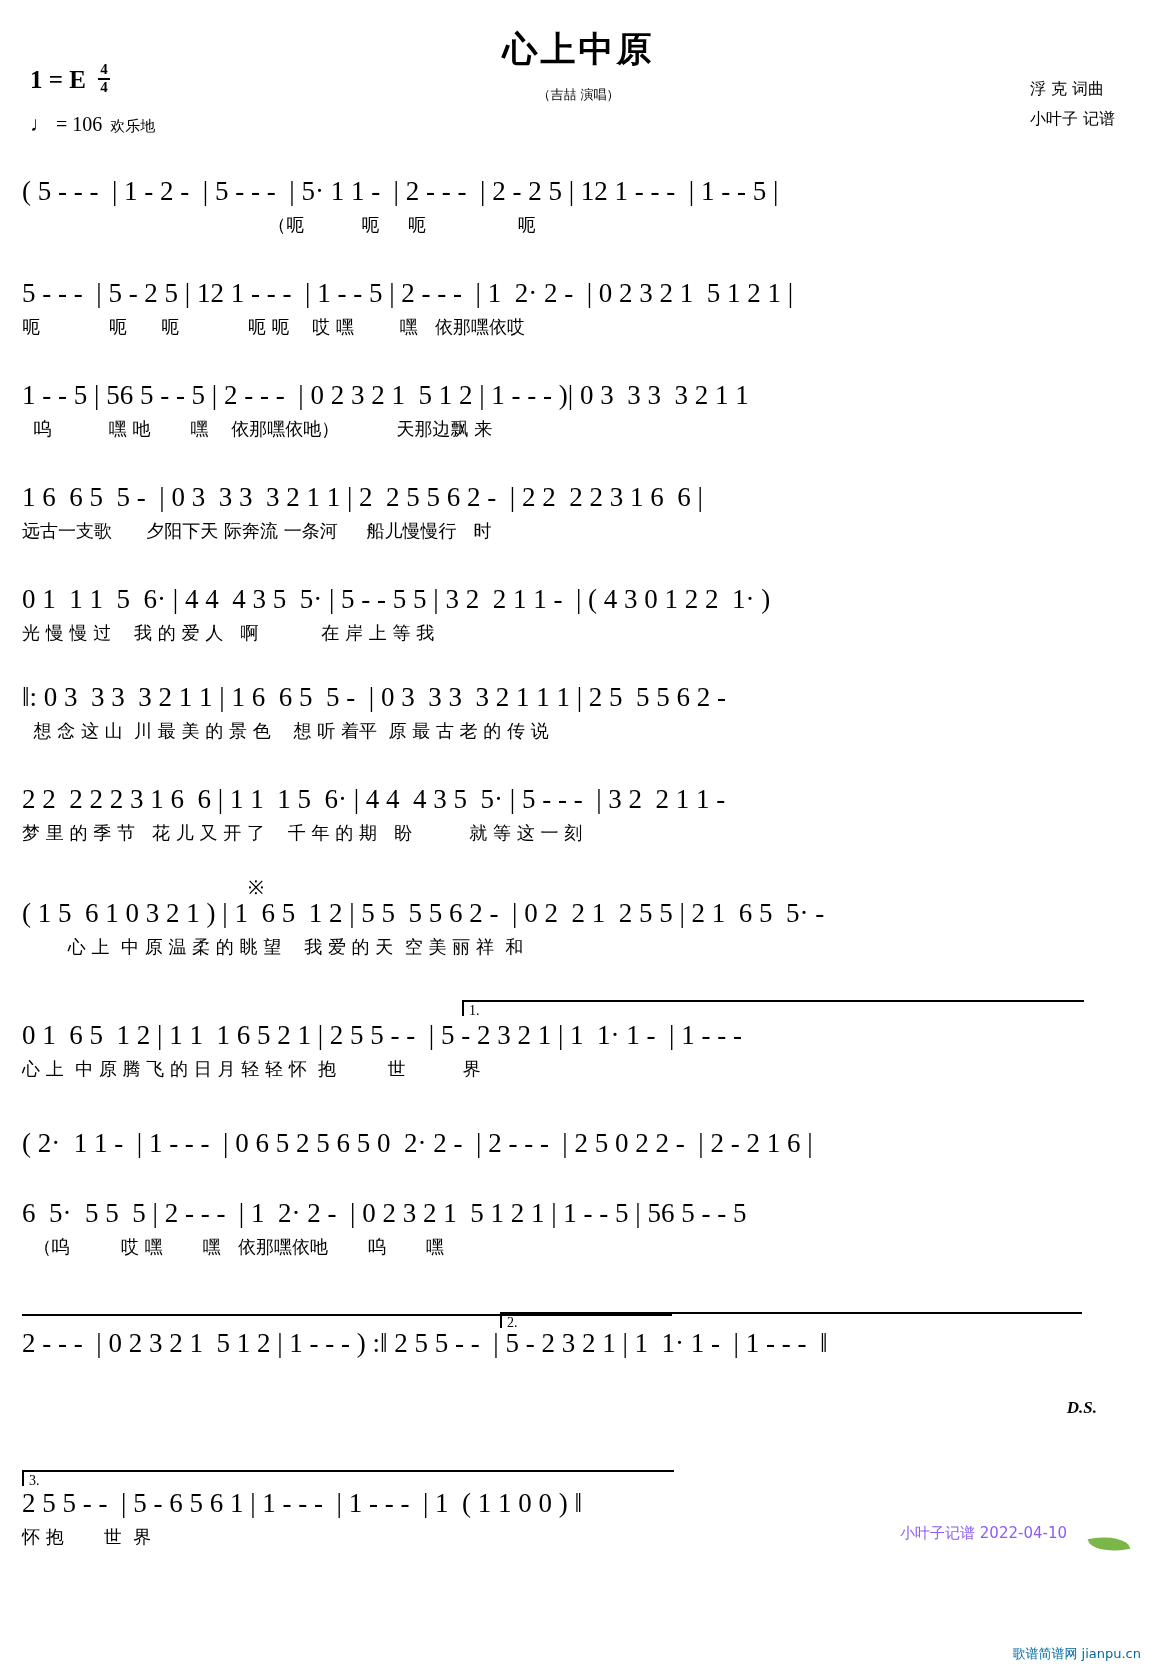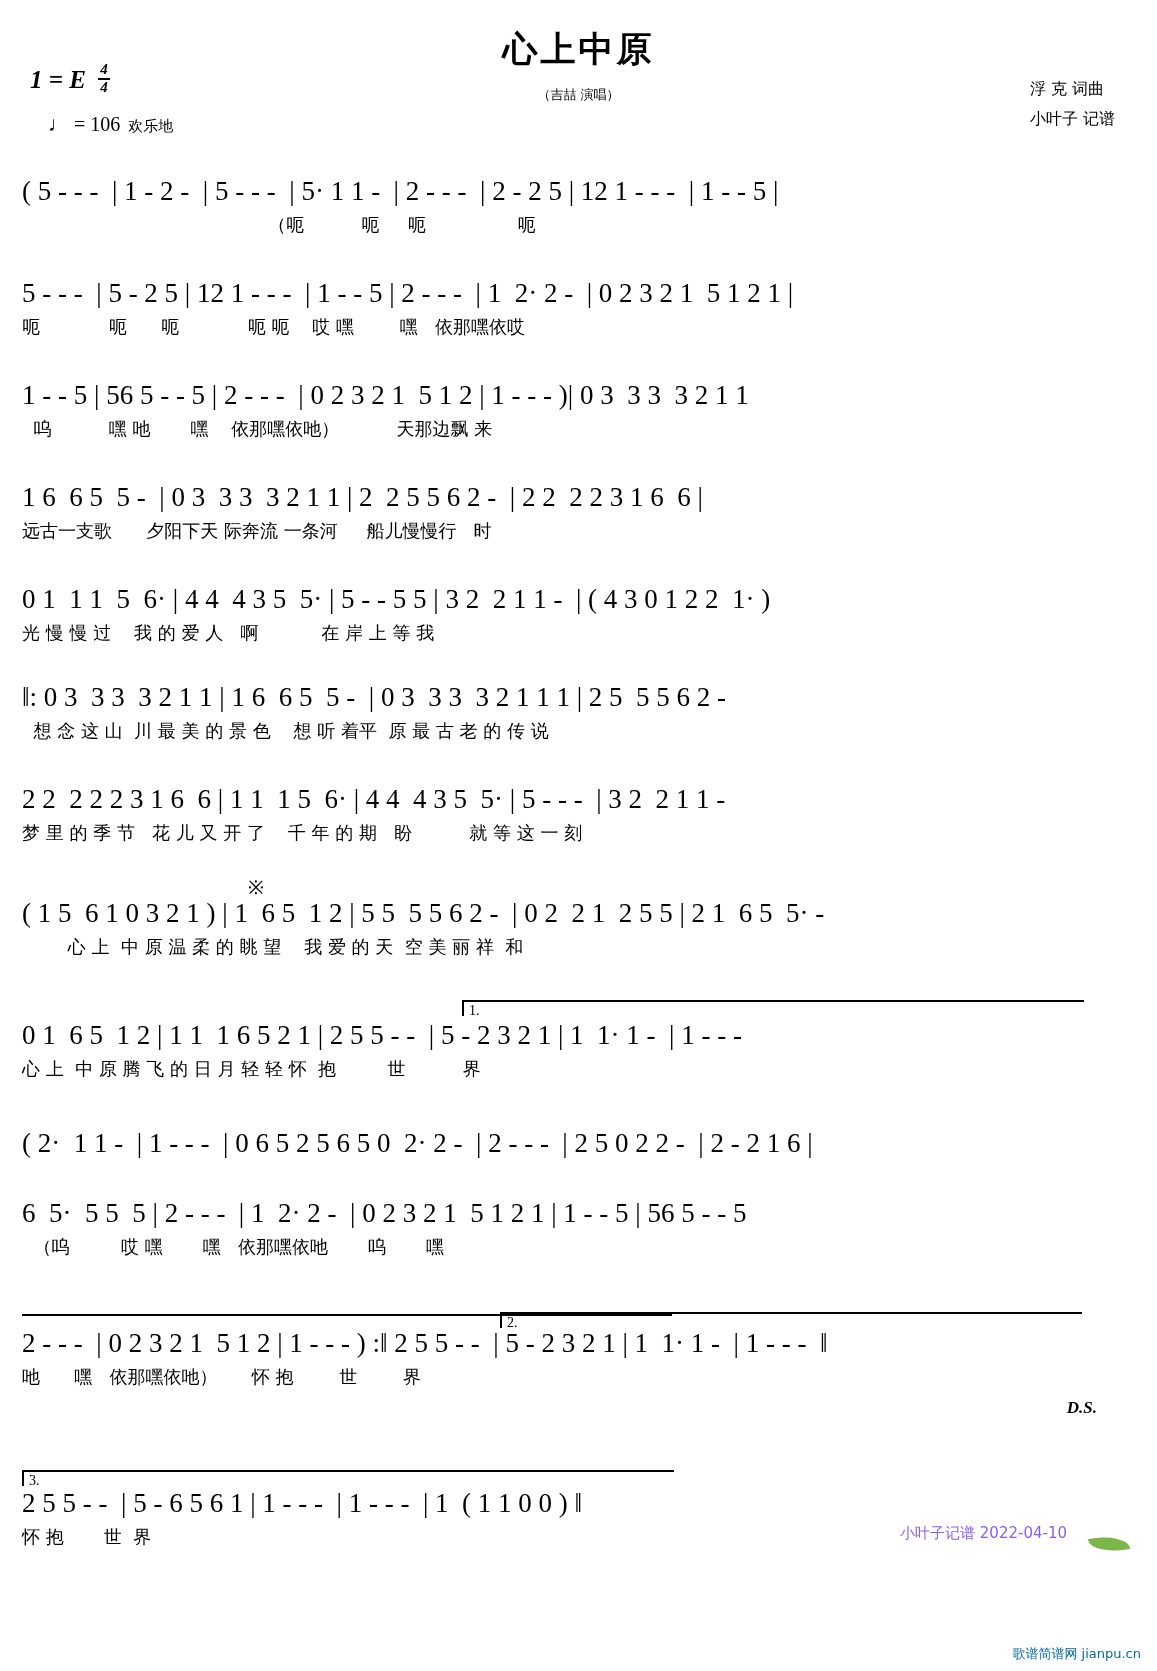--- a/index.html
+++ b/index.html
@@ -42,39 +42,37 @@
     font-size: 13px;
     font-family: "DejaVu Sans", sans-serif;
   }
   .key-block {
     position: absolute;
     top: 62px;
     left: 30px;
     font-size: 25px;
     font-weight: bold;
     font-family: "Liberation Serif", serif;
-    font-style: italic;
   }
   .key-block .frac {
     display: inline-block;
     vertical-align: -4px;
     text-align: center;
     font-size: 15px;
     line-height: 1.05;
     margin-left: 6px;
   }
   .key-block .frac .num { display: block; border-bottom: 2px solid #000; padding: 0 2px;}
   .key-block .frac .den { display: block; padding: 0 2px;}
   .tempo-block {
     position: absolute;
     top: 112px;
     left: 30px;
     font-size: 20px;
     font-family: "Liberation Serif", serif;
-    margin-left: 18px;
   }
   .tempo-block .note { font-size: 21px; }
   .tempo-block .mood { font-size: 15px; font-family: "DejaVu Sans", sans-serif; margin-left: 3px;}
   .credits {
     position: absolute;
     top: 74px;
     right: 42px;
     text-align: left;
     font-size: 16px;
     line-height: 1.9;
@@ -234,21 +232,20 @@
     <div class="lyrics"></div>
   </div>
 
   <div class="system" style="top:1200px">
     <div class="notes">6  5·  5 5  5 | 2 - - -  | 1  2· 2 -  | 0 2 3 2 1  5 1 2 1 | 1 - - 5 | 56 5 - - 5</div>
     <div class="lyrics">  （呜         哎 嘿       嘿   依那嘿依吔       呜       嘿</div>
   </div>
 
   <div class="system" style="top:1330px">
     <div class="notes">2 - - -  | 0 2 3 2 1  5 1 2 | 1 - - - ) :‖ 2 5 5 - -  | 5 - 2 3 2 1 | 1  1· 1 -  | 1 - - -  ‖</div>
-    <div class="lyrics">吔      嘿   依那嘿依吔）      怀 抱        世        界</div>
   </div>
 
   <div class="system" style="top:1490px">
     <div class="notes">2 5 5 - -  | 5 - 6 5 6 1 | 1 - - -  | 1 - - -  | 1  ( 1 1 0 0 ) ‖</div>
     <div class="lyrics">怀 抱       世  界</div>
   </div>
 
   <div class="segno" style="top:874px; left:248px">※</div>
 
   <div class="ending-bracket" style="top:1000px; left:462px; width:620px">

